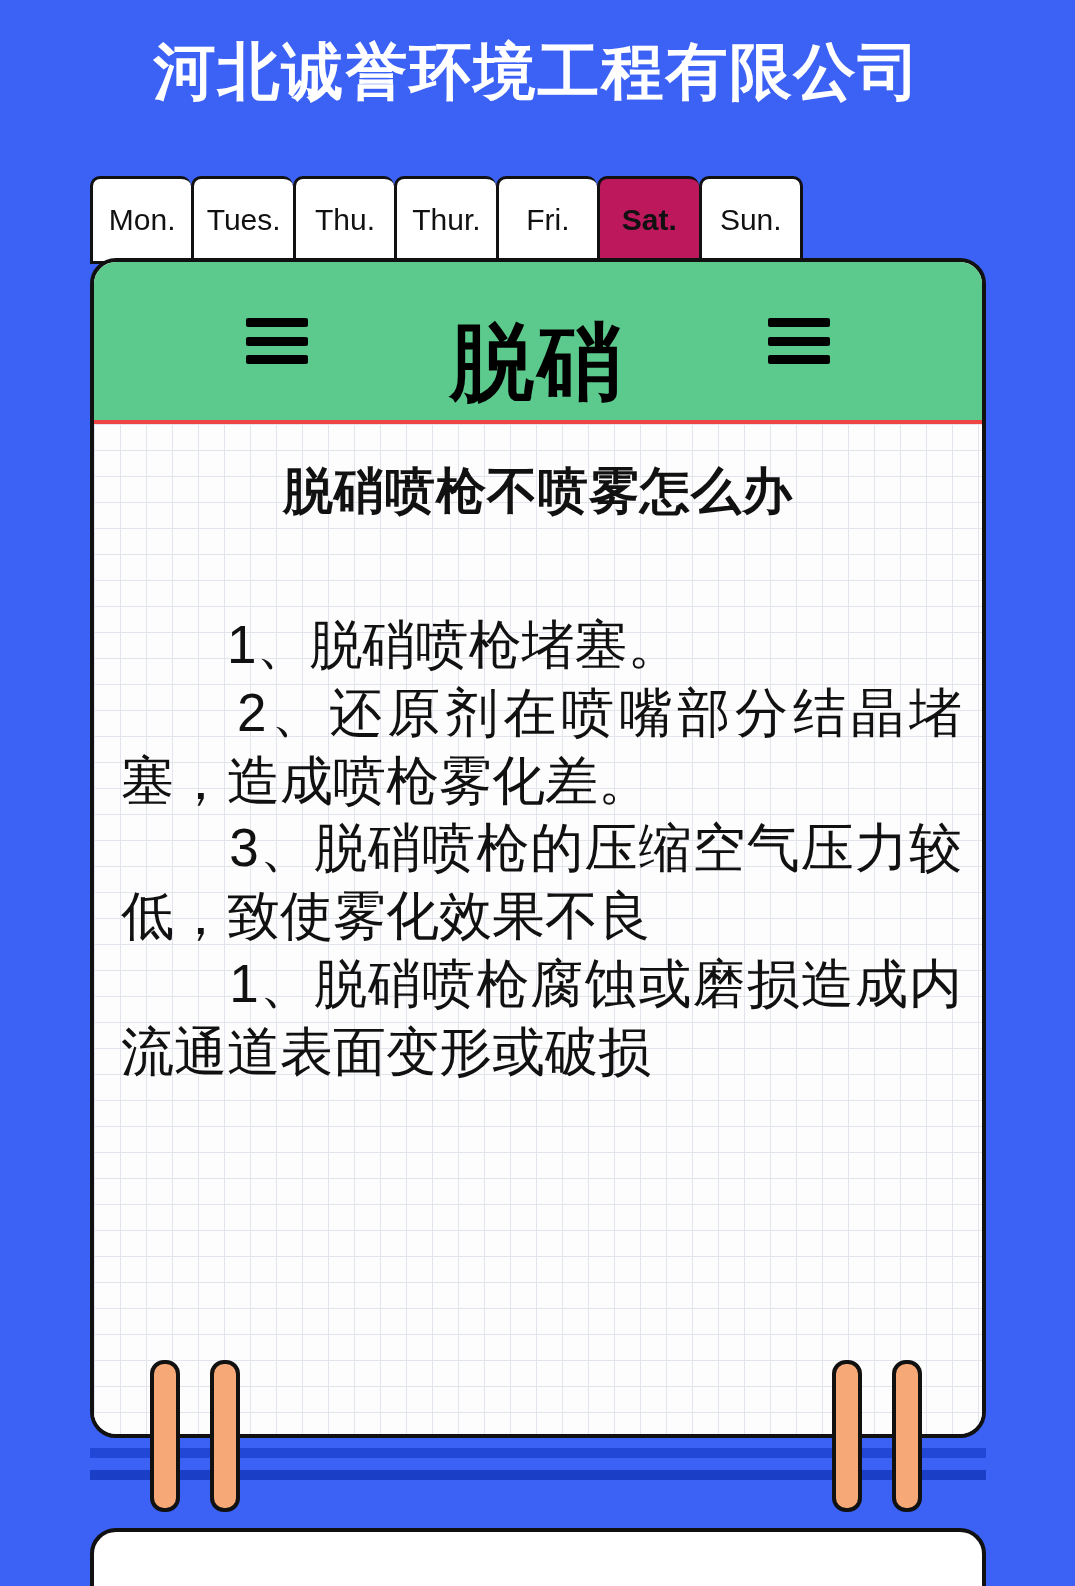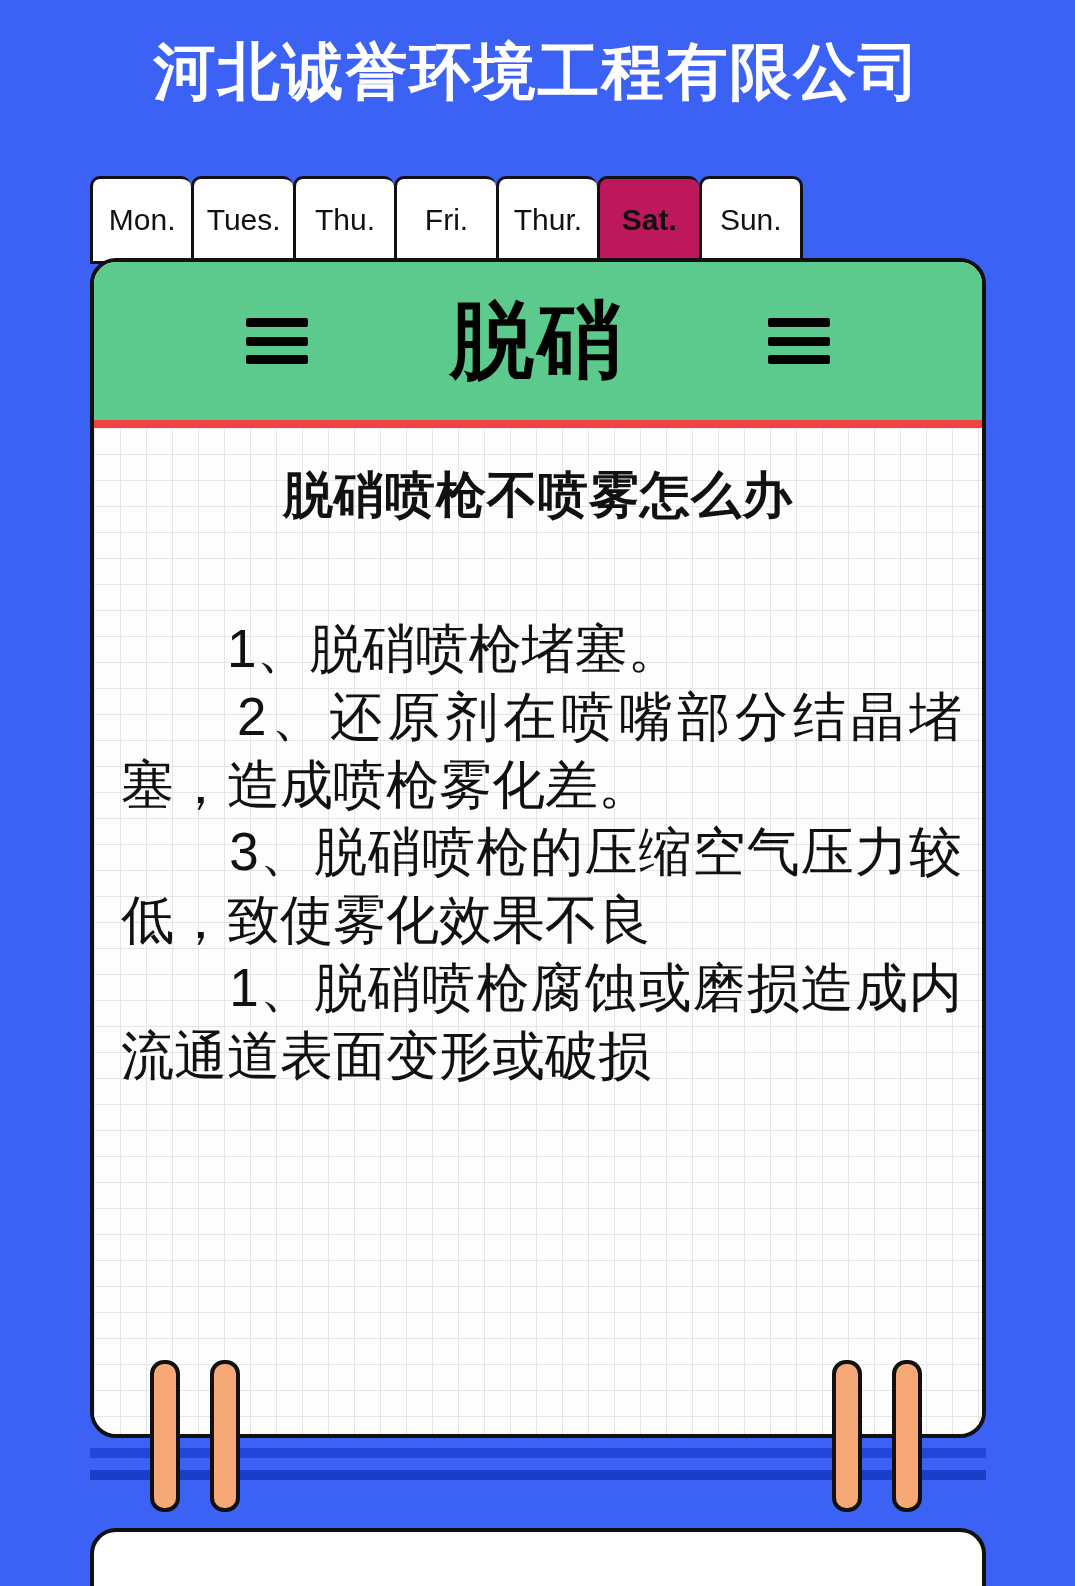--- a/index.html
+++ b/index.html
@@ -73,23 +73,23 @@
     border-radius: 26px;
     background: #ffffff;
     overflow: hidden;
     z-index: 4;
     box-sizing: border-box;
   }
   .nb-header {
     position: relative;
     height: 158px;
     background: #5cc98d;
-    border-bottom: 8px solid #ef4444;
-    display: flex;
-    align-items: center;
+    border-bottom: 4px solid #ef4444;
+    display: flex;
+    align-items: flex-end;
     justify-content: center;
   }
   .nb-title {
     font-size: 84px;
     font-weight: bold;
     color: #000;
     font-family: "Liberation Sans", sans-serif;
     letter-spacing: 4px;
   }
   .hamburger {
@@ -196,22 +196,22 @@
 </style>
 </head>
 <body>
 
 <div class="company-title">河北诚誉环境工程有限公司</div>
 
 <div class="day-tabs">
   <div class="day-tab">Mon.</div>
   <div class="day-tab">Tues.</div>
   <div class="day-tab">Thu.</div>
+  <div class="day-tab">Thur.</div>
   <div class="day-tab">Fri.</div>
-  <div class="day-tab">Thur.</div>
   <div class="day-tab active">Sat.</div>
   <div class="day-tab">Sun.</div>
 </div>
 
 <div class="notebook">
   <div class="nb-header">
     <div class="hamburger left">
       <span></span>
         <span></span>
         <span></span>

